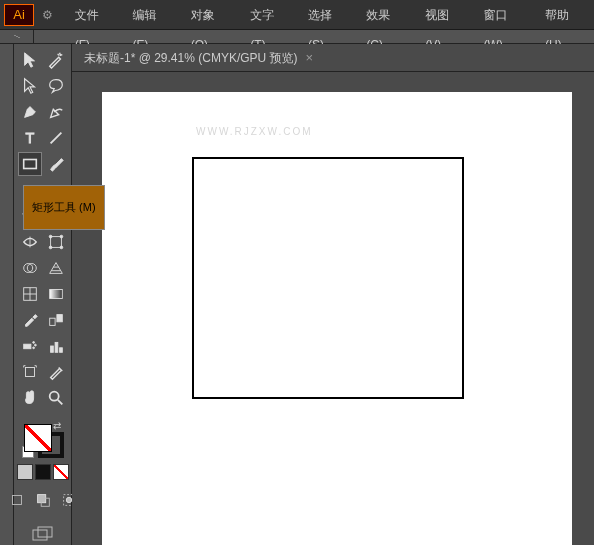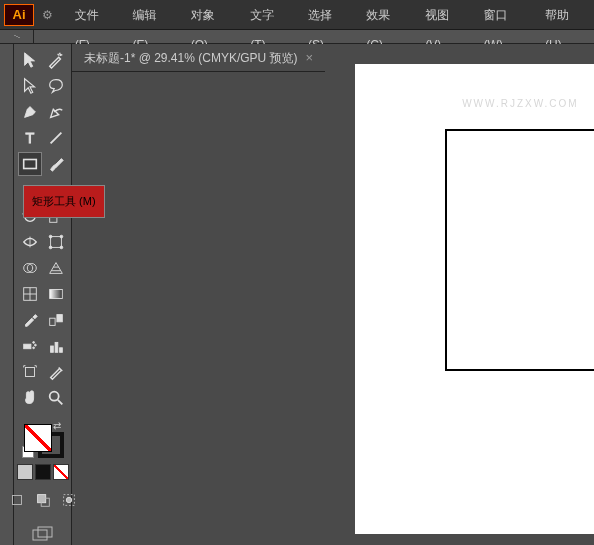--- a/index.html
+++ b/index.html
@@ -1,20 +1,20 @@
 <!DOCTYPE html>
 <html><head>
 <meta charset="utf-8">
 <style>
 * { margin: 0; padding: 0; box-sizing: border-box; font-family: "Microsoft YaHei", Arial, sans-serif; }
 body { width: 594px; height: 545px; background: #333333; overflow: hidden; position: relative; }
 
 .titlebar { height: 30px; background: #333333; display: flex; align-items: center; border-bottom: 1px solid #1a1a1a; }
 .app-logo { width: 30px; height: 30px; display: flex; align-items: center; justify-content: center; margin-left: 4px; }
-.app-logo-inner { width: 40px; height: 22px; background: #330000; border: 1px solid #ff6600; display: flex; align-items: center; justify-content: center; color: #ff9a00; font-weight: bold; font-size: 13px; }
+.app-logo-inner { width: 40px; height: 22px; background: #330000; border: 1px solid #ff6600; display: flex; align-items: center; justify-content: center; color: #ff9a00; font-weight: normal; font-size: 13px; }
 .gear-icon { color: #999; margin-left: 8px; font-size: 12px; cursor: pointer; }
 .menubar { display: flex; margin-left: 12px; gap: 0; }
 .menu-item { color: #cccccc; font-size: 12px; padding: 0 10px; height: 30px; line-height: 30px; cursor: pointer; }
 
 .narrow-bar { height: 14px; background: #535353; border-bottom: 1px solid #222; display: flex; }
 .narrow-left { width: 34px; border-right: 1px solid #222; display: flex; justify-content: center; align-items: center; }
 .narrow-toggle { width: 10px; height: 7px; display: flex; flex-direction: column; justify-content: center; align-items: center; }
 .narrow-toggle span { width: 2px; height: 1px; background: #888; margin-left: -4px; }
 .narrow-toggle span:nth-child(2){margin-left:0;}
 .narrow-toggle span:nth-child(3){margin-left:4px;}
@@ -22,21 +22,21 @@
 .main-area { display: flex; height: 501px; }
 .left-spacer { width: 14px; background: #535353; border-right: 1px solid #222; }
 
 .toolbar { width: 58px; background: #535353; border-right: 1px solid #222; display: flex; flex-direction: column; align-items: center; padding-top: 4px; }
 .tool-rows { display: flex; flex-direction: column; gap: 2px; }
 .tool-row { display: flex; gap: 2px; }
 .tool { width: 24px; height: 24px; display: flex; align-items: center; justify-content: center; cursor: pointer; color: #ddd; position: relative; }
 .tool.active { background: #3a3a3a; border: 1px solid #808080; }
 .tool-icon-svg { width: 18px; height: 18px; fill: #e0e0e0; stroke: #e0e0e0; }
 
-.tooltip { position: absolute; background: #b91c1c; border: 1px solid #888; padding: 8px 8px; font-size: 11px; color: #000; white-space: nowrap; z-index: 100; left: 23px; top: 185px; }
+.tooltip { position: absolute; background: #a16207; border: 1px solid #888; padding: 14px 8px; font-size: 11px; color: #000; white-space: nowrap; z-index: 100; left: 23px; top: 185px; }
 
 .color-section { margin-top: 10px; display: flex; flex-direction: column; align-items: center; gap: 4px; position: relative; }
 .color-preview { position: relative; width: 42px; height: 38px; }
 .fill-box { position: absolute; width: 28px; height: 28px; background: #fff; border: 1px solid #000; left: 2px; top: 4px; z-index: 2; }
 .fill-box .diag { position: absolute; width: 100%; height: 100%; background: linear-gradient(45deg, transparent 45%, red 45%, red 55%, transparent 55%); }
 .stroke-box { position: absolute; width: 26px; height: 26px; border: 4px solid #111; right: 0; bottom: 0; background: #535353; }
 .swap-arrow { position: absolute; right: 2px; top: 0; color: #ccc; font-size: 10px; }
 .small-swatch { position: absolute; left: 0; bottom: 0; width: 12px; height: 12px; background: #fff; border: 1px solid #888; }
 .draw-modes { display:flex; align-items:center; }
 
@@ -44,28 +44,28 @@
 .swatch { width: 16px; height: 16px; border: 1px solid #333; cursor: pointer; }
 .sw-white { background: #ccc; }
 .sw-black { background: #111; }
 .sw-red { background: #fff; position: relative; }
 .sw-red::after { content: ''; position: absolute; inset: 0; background: linear-gradient(45deg, transparent 44%, red 44%, red 56%, transparent 56%); }
 
 .misc-row { display: flex; gap: 2px; margin-top: 4px; }
 .misc-row .tool { color: #aaa; }
 .overlap-mode { margin-top: 10px; }
 
-.workspace { flex: 1; background: #4a4a4a; display: flex; flex-direction: row; }
+.workspace { flex: 1; background: #4a4a4a; display: flex; flex-direction: column; }
 .doc-tab-bar { height: 28px; background: #4a4a4a; display: flex; align-items: center; border-bottom: 1px solid #222; }
 .doc-tab { padding: 0 12px; height: 28px; line-height: 28px; color: #cccccc; font-size: 12px; display: flex; align-items: center; gap: 8px; }
 .close-x { color: #999; font-size: 13px; cursor: pointer; }
 .canvas-area { flex: 1; background: #4a4a4a; position: relative; overflow: hidden; }
 .canvas { position: absolute; left: 30px; top: 20px; width: 470px; height: 470px; background: #ffffff; }
 .watermark { position: absolute; left: 44px; top: 4px; color: rgba(120,120,120,0.35); font-size: 26px; font-weight: bold; letter-spacing: 2px; pointer-events: none; text-shadow: 1px 1px 0 rgba(255,255,255,0.25); }
-.watermark-sub { position:absolute; left: 107px; top: 34px; color: rgba(120,120,120,0.30); font-size: 10px; letter-spacing: 2px; pointer-events: none; }
+.watermark-sub { position:absolute; left: 94px; top: 34px; color: rgba(120,120,120,0.30); font-size: 10px; letter-spacing: 2px; pointer-events: none; }
 .rect-artwork { position: absolute; left: 90px; top: 65px; width: 272px; height: 242px; border: 2px solid #000; background: transparent; }
 </style>
 </head>
 <body>
 
 <div class="titlebar">
   <div class="app-logo">
     <div class="app-logo-inner">Ai</div>
   </div>
   <div class="gear-icon">⚙</div>

